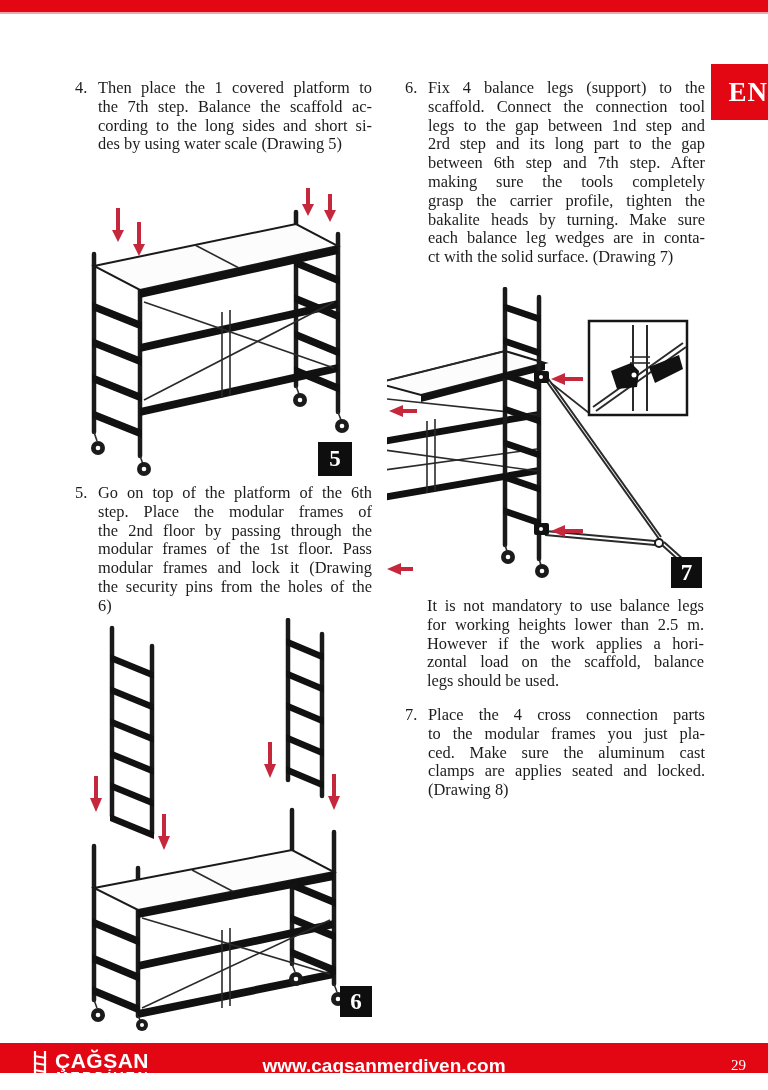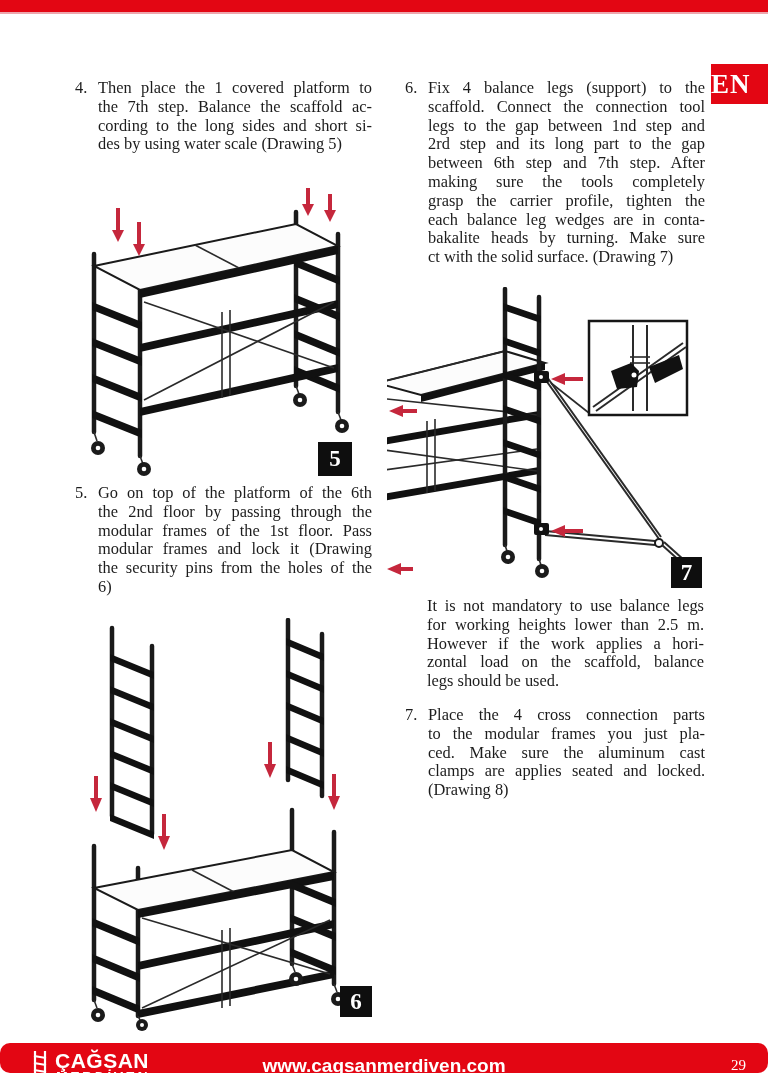--- a/index.html
+++ b/index.html
@@ -12,22 +12,22 @@
   }
   *{margin:0;padding:0;box-sizing:border-box;}
   html,body{background:#e8e8e8;}
   .page{
     position:relative;width:768px;height:1090px;margin:0 auto;
     background:var(--paper);overflow:hidden;
     font-family:"Liberation Serif",serif;color:var(--text-color);
   }
   .top-bar{position:absolute;left:0;top:0;width:768px;height:14px;
     background:var(--brand-red);border-bottom:2px solid #eda6ad;}
-  .en-tab{position:absolute;right:0;top:64px;width:57px;height:40px;
-    background:var(--brand-red);color:#fff;display:flex;align-items:center;justify-content:flex-start;
+  .en-tab{position:absolute;right:0;top:64px;width:57px;height:56px;
+    background:var(--brand-red);color:#fff;display:flex;align-items:center;justify-content:flex-end;
     font-family:"Liberation Serif",serif;font-weight:bold;font-size:27px;letter-spacing:1px;}
   
   .instr{position:absolute;display:flex;font-size:16.4px;line-height:18.8px;}
   .instr .num{width:23px;flex:none;}
   .instr .body{width:274px;}
   .instr.rcol .body{width:277px;}
   .note{position:absolute;font-size:16.4px;line-height:18.8px;width:277px;}
   .jline{text-align:justify;text-align-last:justify;height:18.8px;white-space:nowrap;}
   .jline.last{text-align-last:left;}
   
@@ -41,21 +41,21 @@
   .tube{stroke:#2a2a2a;stroke-width:2;fill:none;}
   .rung{fill:#111;}
   .plat{fill:#fcfcfc;stroke:var(--line-dark);stroke-width:2;}
   .strip{fill:#111;}
   .arw{stroke:var(--arrow-red);stroke-width:4;fill:none;}
   .arwh{fill:var(--arrow-red);stroke:none;}
   .cast{fill:#1b1b1b;}
   .hub{fill:#fff;}
   .inset{fill:#fff;stroke:#161616;stroke-width:2.5;}
   
-  .footer{position:absolute;left:0;top:1043px;width:768px;height:30px;background:var(--brand-red);border-radius:10px;}
+  .footer{position:absolute;left:0;top:1043px;width:768px;height:30px;background:var(--brand-red);}
   .logo{position:absolute;left:30px;top:5px;display:flex;align-items:center;gap:5px;color:#fff;}
   .logo-text{display:flex;flex-direction:column;align-items:flex-end;}
   .logo-title{font-family:"Liberation Sans",sans-serif;font-weight:bold;font-size:21px;letter-spacing:.5px;line-height:22px;}
   .logo-sub{font-family:"Liberation Sans",sans-serif;font-weight:bold;font-style:italic;font-size:14px;letter-spacing:2.5px;line-height:11px;}
   .site{position:absolute;left:50%;top:12px;transform:translateX(-50%);color:#ffffff;
     font-family:"Liberation Sans",sans-serif;font-weight:bold;font-size:19px;}
   .pagenum{position:absolute;right:22px;top:14px;color:#fff;
     font-family:"Liberation Serif",serif;font-size:15px;}
 </style>
 </head>
@@ -130,20 +130,21 @@
       <polygon class="arwh" points="252,24 264,24 258,36"></polygon>
   </svg>
   <div class="dlabel" style="left:318px;top:442px;width:34px;height:34px;">
     <span>5</span>
   </div>
 
   <div class="instr" style="left:75px;top:484px;">
     <span class="num">5.</span>
     <div class="body">
         <div class="jline">Go on top of the platform of the 6th</div>
+        <div class="jline">step. Place the modular frames of</div>
         <div class="jline">the 2nd floor by passing through the</div>
         <div class="jline">modular frames of the 1st floor. Pass</div>
         <div class="jline">modular frames and lock it (Drawing</div>
         <div class="jline">the security pins from the holes of the</div>
         <div class="jline last">6)</div>
       </div>
   </div>
 
   <svg style="left:72px;top:618px;" width="312" height="414" viewBox="0 0 312 414">
 
@@ -217,22 +218,22 @@
   <div class="instr rcol" style="left:405px;top:79px;">
     <span class="num">6.</span>
     <div class="body">
         <div class="jline">Fix 4 balance legs (support) to the</div>
         <div class="jline">scaffold. Connect the connection tool</div>
         <div class="jline">legs to the gap between 1nd step and</div>
         <div class="jline">2rd step and its long part to the gap</div>
         <div class="jline">between 6th step and 7th step. After</div>
         <div class="jline">making sure the tools completely</div>
         <div class="jline">grasp the carrier profile, tighten the</div>
+        <div class="jline">bakalite heads by turning. Make sure</div>
         <div class="jline">each balance leg wedges are in conta-</div>
-        <div class="jline">bakalite heads by turning. Make sure</div>
         <div class="jline last">ct with the solid surface. (Drawing 7)</div>
       </div>
   </div>
 
   <svg style="left:387px;top:287px;" width="328" height="306" viewBox="0 0 328 306">
 
     <polygon class="plat" points="-10,96 118,64 158,76 34,108"></polygon>
     <polygon class="strip" points="34,108 158,76 158,83 34,115"></polygon>
     <line class="thin" x1="-10" y1="96" x2="118" y2="64"></line>
     <polygon class="strip" points="-10,152 152,124 152,131 -10,159"></polygon>

